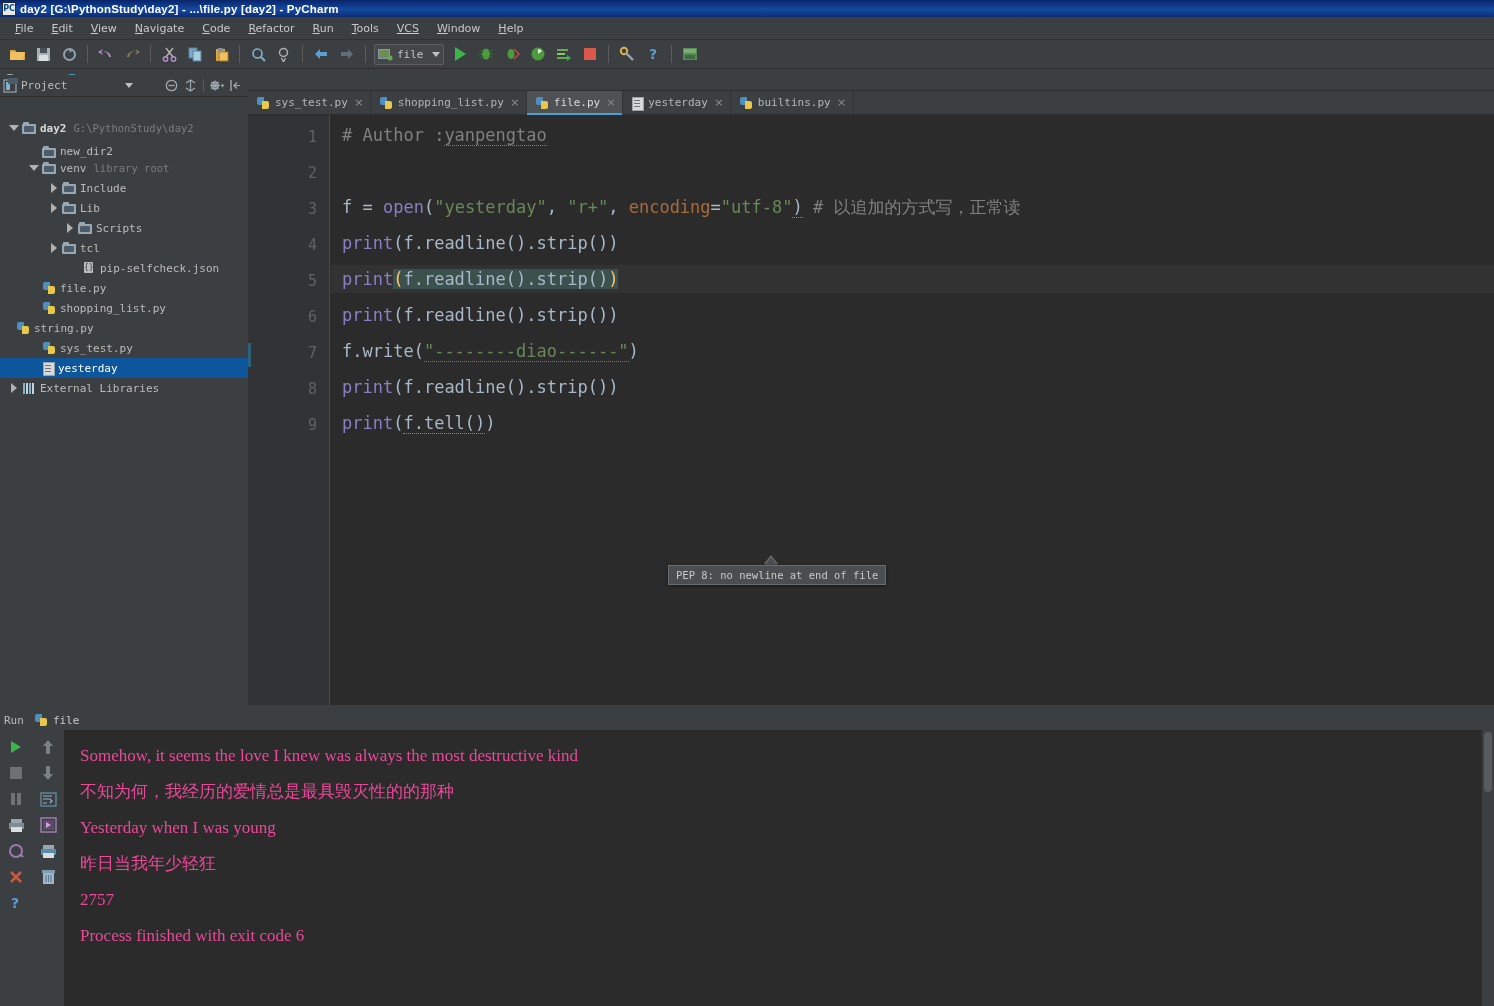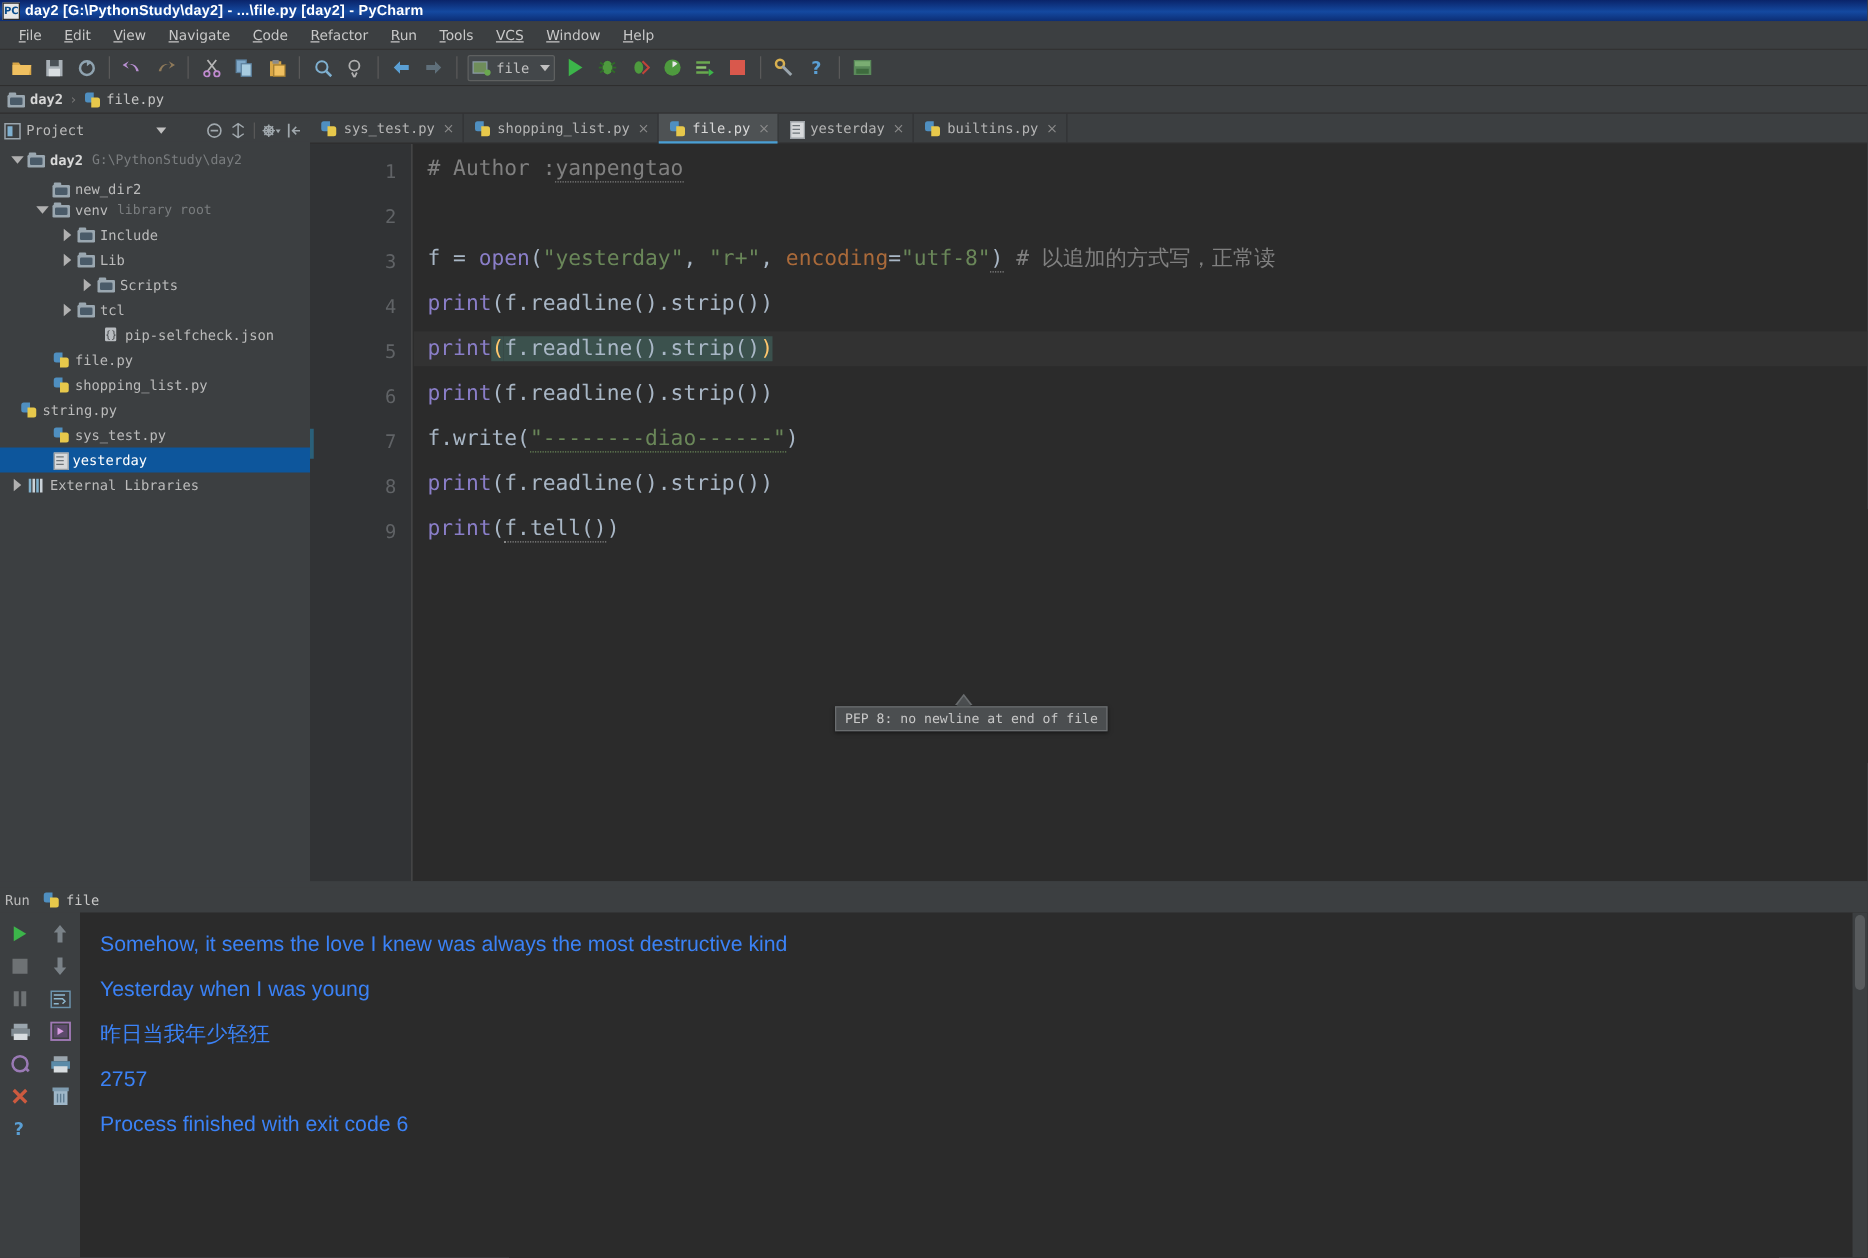--- a/index.html
+++ b/index.html
@@ -80,21 +80,21 @@
   .bc-item { display: flex; align-items: center; cursor: default; }
   .bc-label {
     color: #d6d6d6; font-size: 11px; font-weight: bold;
     font-family: "DejaVu Sans Mono", monospace; margin-left: 4px; white-space: nowrap;
   }
   .bc-label.plain { font-weight: normal; color: #c4c4c4; }
   .bc-sep { color: #777; font-size: 11px; margin: 0 6px; }
 
   
   .proj-header {
-    position: absolute; top: 94px; left: 0; width: 248px; height: 22px;
+    position: absolute; top: 75px; left: 0; width: 248px; height: 22px;
     background: #3c3f41; display: flex; align-items: center;
     padding: 0 3px; border-bottom: 1px solid #2e2e2e;
   }
   .proj-title {
     color: #bbbbbb; font-size: 11px; font-family: "DejaVu Sans Mono", monospace;
     margin-left: 4px; white-space: nowrap;
   }
   .proj-tools { margin-left: auto; display: flex; align-items: center; }
   .pt-btn { width: 19px; height: 19px; display: flex; align-items: center; justify-content: center; cursor: default; }
   .pt-sep { width: 1px; height: 13px; background: #585858; margin: 0 3px; }
@@ -263,22 +263,22 @@
     position: absolute; top: 730px; left: 0; width: 64px; height: 276px;
     background: #3c3f41; display: flex;
   }
   .rs-col { width: 32px; display: flex; flex-direction: column; align-items: center; padding-top: 4px; }
   .rs-btn { width: 26px; height: 26px; display: flex; align-items: center; justify-content: center; cursor: default; }
   .console {
     position: absolute; top: 730px; left: 64px; width: 1430px; height: 276px;
     background: #2b2b2b; padding: 8px 0 0 16px; overflow: hidden;
   }
   .console-line {
-    color: #3b82f6; font-size: 17px; line-height: 36px;
-    font-family: Liberation Sans, sans-serif; white-space: pre;
+    color: #ec4899; font-size: 17px; line-height: 36px;
+    font-family: Liberation Serif, serif; white-space: pre;
   }
   .console-scroll {
     position: absolute; right: 0; top: 730px; width: 12px; height: 276px; background: #3c3f41;
   }
   .scroll-thumb { position:absolute; left:2px; top:2px; width:8px; height:60px; background:#585b5d; border-radius:4px; }
 
   .bottom-strip {
     position: absolute; top: 705px; left: 0; width: 1494px; height: 5px; background: #3c3f41;
   }
   svg { display: block; }
@@ -765,20 +765,21 @@
             <rect x="2" y="3" width="11" height="12" fill="#9fb7c8"></rect>
             <rect x="1" y="1" width="13" height="3" fill="#7f9cb0"></rect>
             <path d="M5 6v7M7.5 6v7M10 6v7" stroke="#5d7b90" stroke-width="1.1"></path>
           </svg>
       </div>
     </div>
   </div>
 
   <div class="console" id="console">
       <div class="console-line">Somehow, it seems the love I knew was always the most destructive kind</div>
+      <div class="console-line">不知为何，我经历的爱情总是最具毁灭性的的那种</div>
       <div class="console-line">Yesterday when I was young</div>
       <div class="console-line">昨日当我年少轻狂</div>
       <div class="console-line">2757</div>
       <div class="console-line"></div>
       <div class="console-line">Process finished with exit code 6</div>
     </div>
   <div class="console-scroll">
     <div class="scroll-thumb"></div>
   </div>
 

